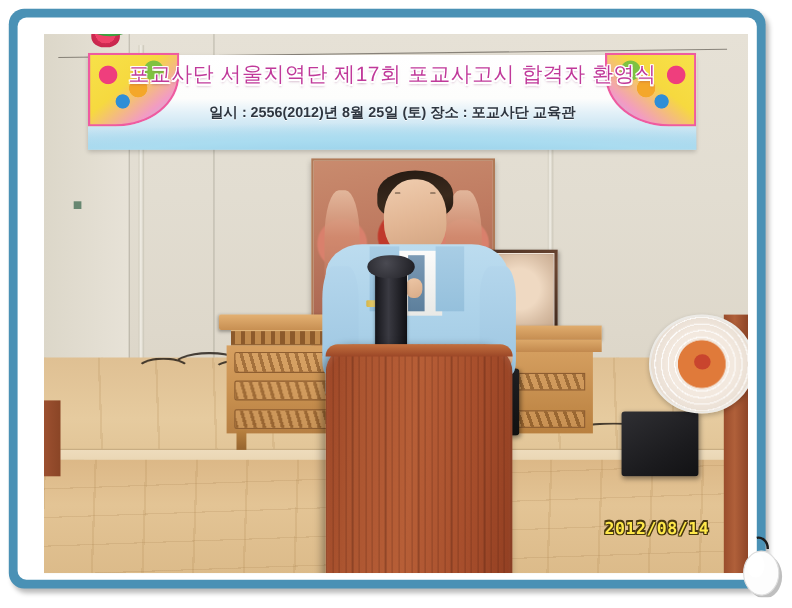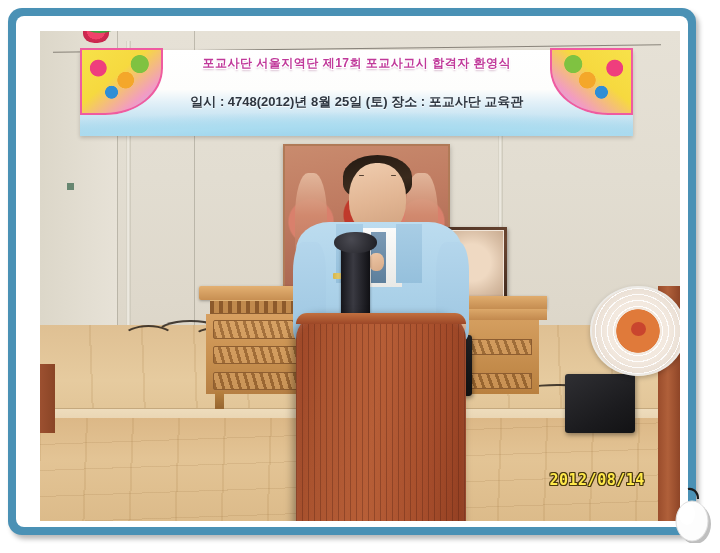--- a/index.html
+++ b/index.html
@@ -114,21 +114,21 @@
     background:linear-gradient(180deg,#ffffff 0%,#fdfdfc 46%,#e4f1f8 60%,#bcdff0 86%,#a8d4ea 100%);
     box-shadow:0 2px 4px rgba(0,0,0,.18);
   }
   .banner-wave{
     position:absolute; left:0; bottom:0; width:100%; height:42%;
     background:radial-gradient(ellipse 120% 150% at 50% 140%, #8ecae6 0%, #aadcf0 45%, rgba(255,255,255,0) 72%);
   }
   .banner-title{
     position:absolute; left:0; top:6%; width:100%;
     text-align:center;
-    font-size:12px; font-weight:bold; letter-spacing:.5px;
+    font-size:19px; font-weight:normal; letter-spacing:.5px;
     color:#c0399a;
     text-shadow:
        1px 0 0 #fff, -1px 0 0 #fff, 0 1px 0 #fff, 0 -1px 0 #fff,
        1px 1px 0 #fff, -1px -1px 0 #fff, 1px -1px 0 #fff, -1px 1px 0 #fff,
        0 2px 2px rgba(120,30,95,.35);
     white-space:nowrap;
   }
   .banner-subtitle{
     position:absolute; left:0; top:50%; width:100%;
     text-align:center;
@@ -500,21 +500,21 @@
         <div class="podium-top-edge"></div>
       </div>
 
       <div id="event-banner">
         <div class="banner-cord"></div>
         <div class="banner-sheet">
           <div class="banner-wave"></div>
           <div class="dancheong left"></div>
           <div class="dancheong right"></div>
           <div class="banner-title">포교사단 서울지역단 제17회 포교사고시 합격자 환영식</div>
-          <div class="banner-subtitle">일시 : 4748(2012)년 8월 25일 (토)     장소 : 포교사단 교육관</div>
+          <div class="banner-subtitle">일시 : 2556(2012)년 8월 25일 (토)     장소 : 포교사단 교육관</div>
         </div>
         <div class="lotus-lantern">
           <div class="lotus-leaf"></div>
         </div>
       </div>
 
       <div id="camera-timestamp">2012/08/14</div>
 
     </div>
   </div>

